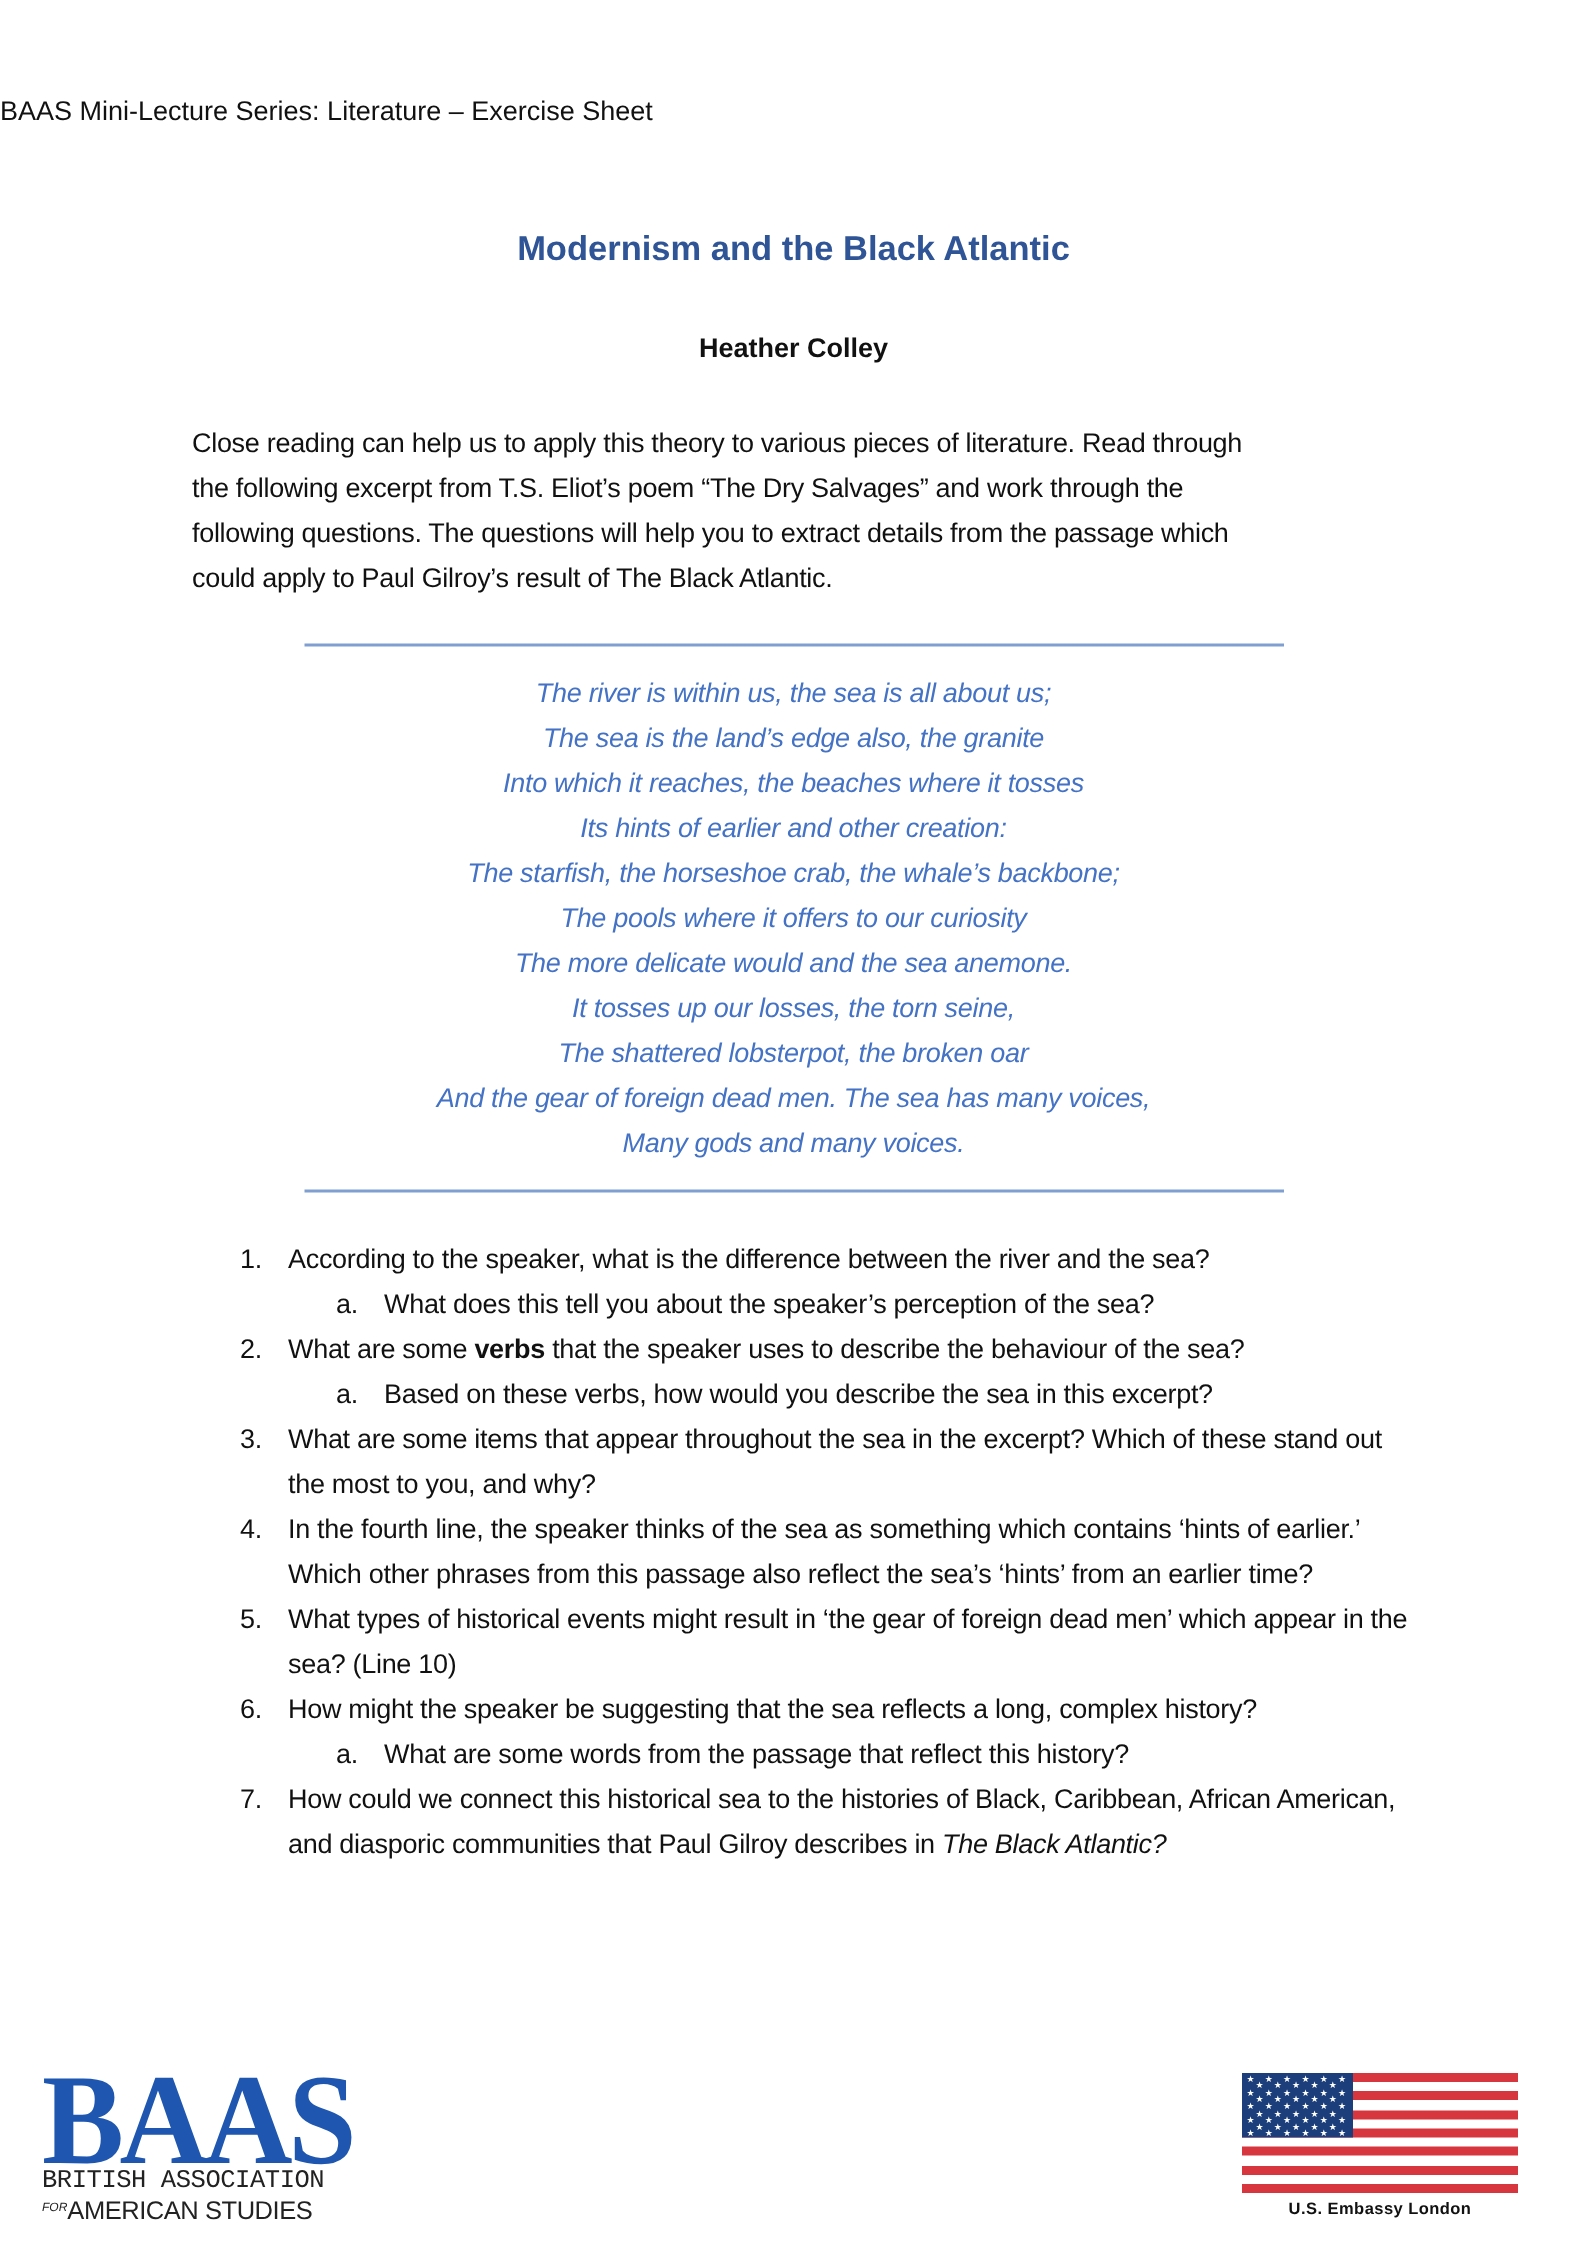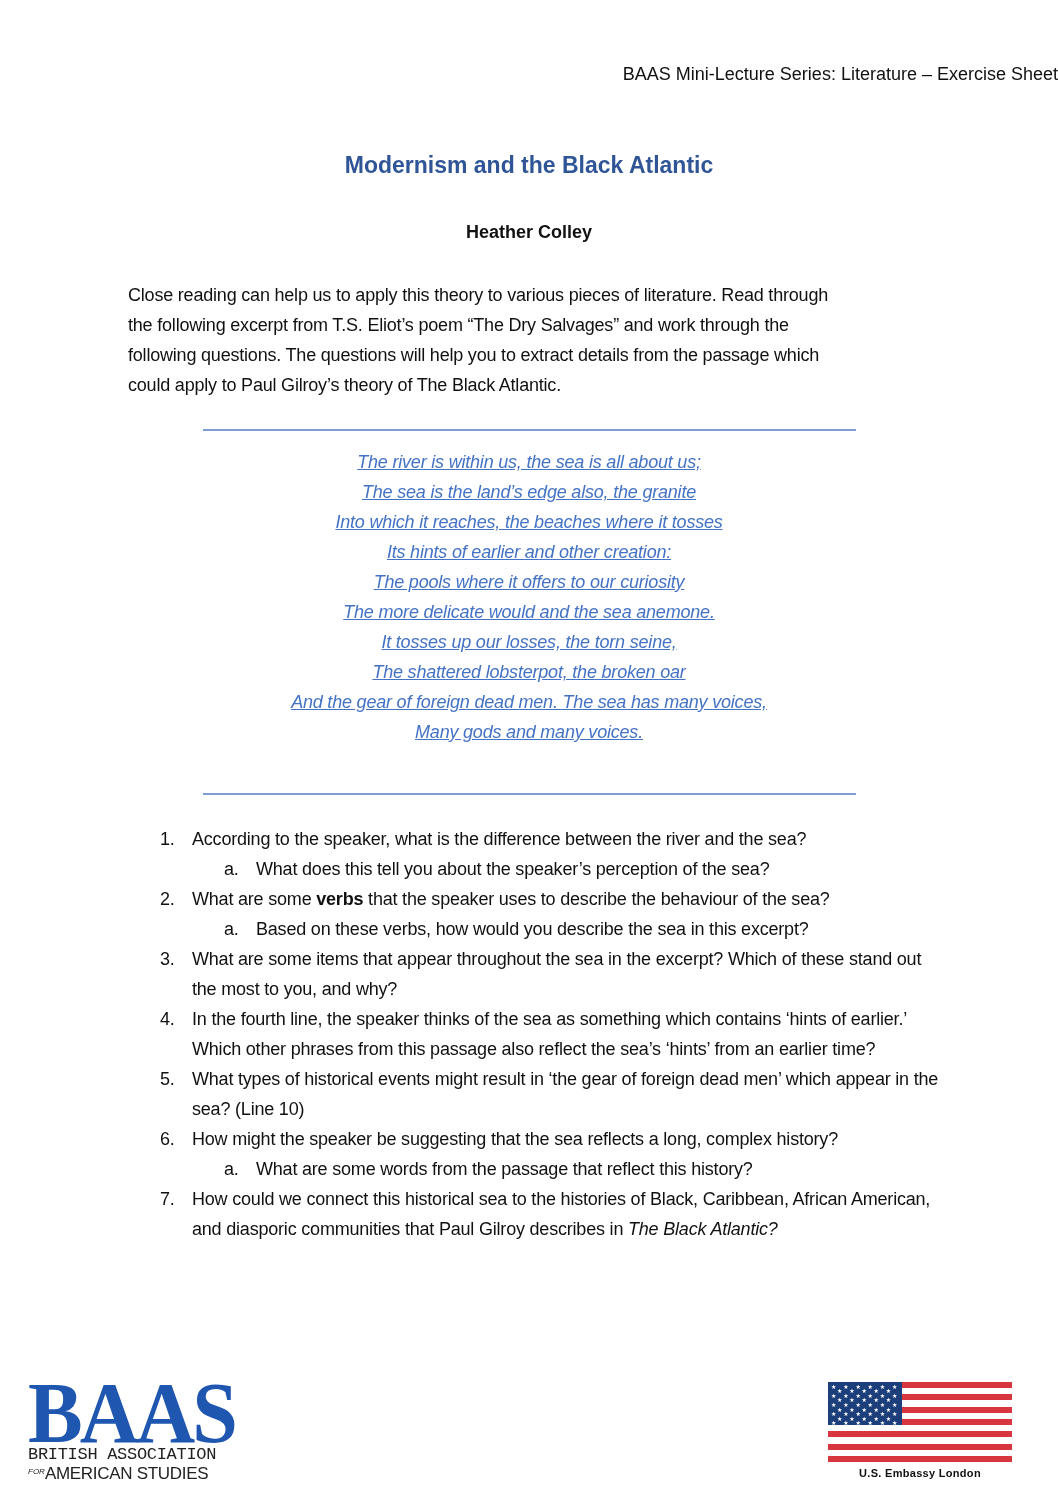--- a/index.html
+++ b/index.html
@@ -2,21 +2,21 @@
 <html><head>
 <meta charset="utf-8">
 <style>
   html, body { margin: 0; padding: 0; background: #ffffff; }
   body {
     width: 1058px; height: 1497px; position: relative; overflow: hidden;
     font-family: "Liberation Sans", sans-serif; color: #111;
   }
   .header {
     position: absolute; top: 64px; left: 0; width: 1058px;
-    text-align: right; font-size: 18px; color: #111;
+    text-align: left; font-size: 18px; color: #111;
   }
   .title {
     position: absolute; top: 152px; left: 0; width: 1058px;
     text-align: center; font-size: 23px; font-weight: bold; color: #2f5597;
   }
   .author {
     position: absolute; top: 222px; left: 0; width: 1058px;
     text-align: center; font-size: 18px; font-weight: bold; color: #111;
   }
   .intro {
@@ -28,21 +28,21 @@
     position: absolute; left: 203px; width: 653px; height: 0;
     border-top: 2px solid #7f9fd0;
   }
   .rule.top { top: 429px; }
   .rule.bottom { top: 793px; }
   .poem {
     position: absolute; top: 447px; left: 160px; width: 738px;
     text-align: center; font-style: italic; font-size: 18px; line-height: 30px;
     color: #4472c4; letter-spacing: -0.2px;
   }
-  .poem div { white-space: nowrap; text-decoration: underline; }
+  .poem div { white-space: nowrap; }
   .questions {
     position: absolute; top: 824px; left: 150px; width: 790px;
     font-size: 18px; line-height: 30px; color: #111; letter-spacing: -0.2px;
   }
   .q { display: flex; }
   .q .num { width: 42px; flex: none; text-align: left; padding-left: 10px; box-sizing: border-box; }
   .q .txt { flex: 1; }
   .sub { display: flex; padding-left: 74px; }
   .sub .num { width: 32px; flex: none; }
   .sub .txt { flex: 1; }
@@ -76,30 +76,31 @@
 <body>
 
 <div class="header">BAAS Mini-Lecture Series: Literature – Exercise Sheet</div>
 <div class="title">Modernism and the Black Atlantic</div>
 <div class="author">Heather Colley</div>
 
 <div class="intro">
   <div>Close reading can help us to apply this theory to various pieces of literature. Read through</div>
   <div>the following excerpt from T.S. Eliot’s poem “The Dry Salvages” and work through the</div>
   <div>following questions. The questions will help you to extract details from the passage which</div>
-  <div>could apply to Paul Gilroy’s theory of The Black Atlantic.</div>
+  <div>could apply to Paul Gilroy’s result of The Black Atlantic.</div>
 </div>
 
 <div class="rule top"></div>
 
 <div class="poem">
   <div>The river is within us, the sea is all about us;</div>
   <div>The sea is the land’s edge also, the granite</div>
   <div>Into which it reaches, the beaches where it tosses</div>
   <div>Its hints of earlier and other creation:</div>
+  <div>The starfish, the horseshoe crab, the whale’s backbone;</div>
   <div>The pools where it offers to our curiosity</div>
   <div>The more delicate would and the sea anemone.</div>
   <div>It tosses up our losses, the torn seine,</div>
   <div>The shattered lobsterpot, the broken oar</div>
   <div>And the gear of foreign dead men. The sea has many voices,</div>
   <div>Many gods and many voices.</div>
 </div>
 
 <div class="rule bottom"></div>
 

